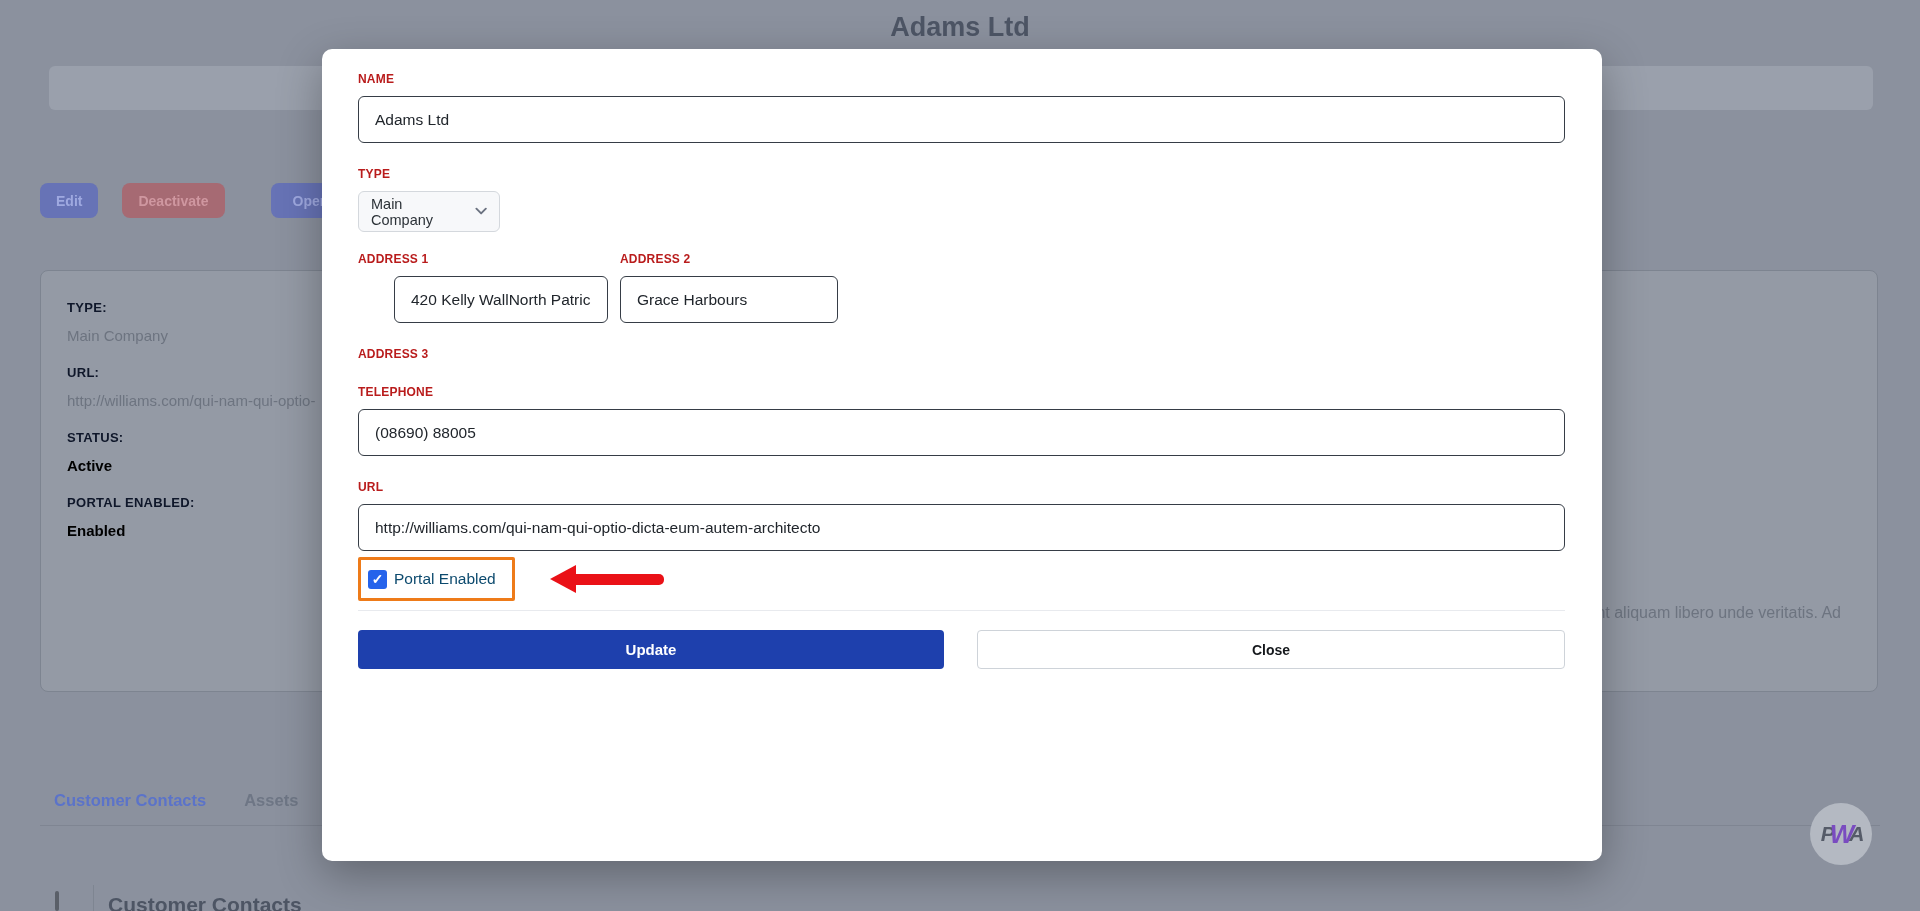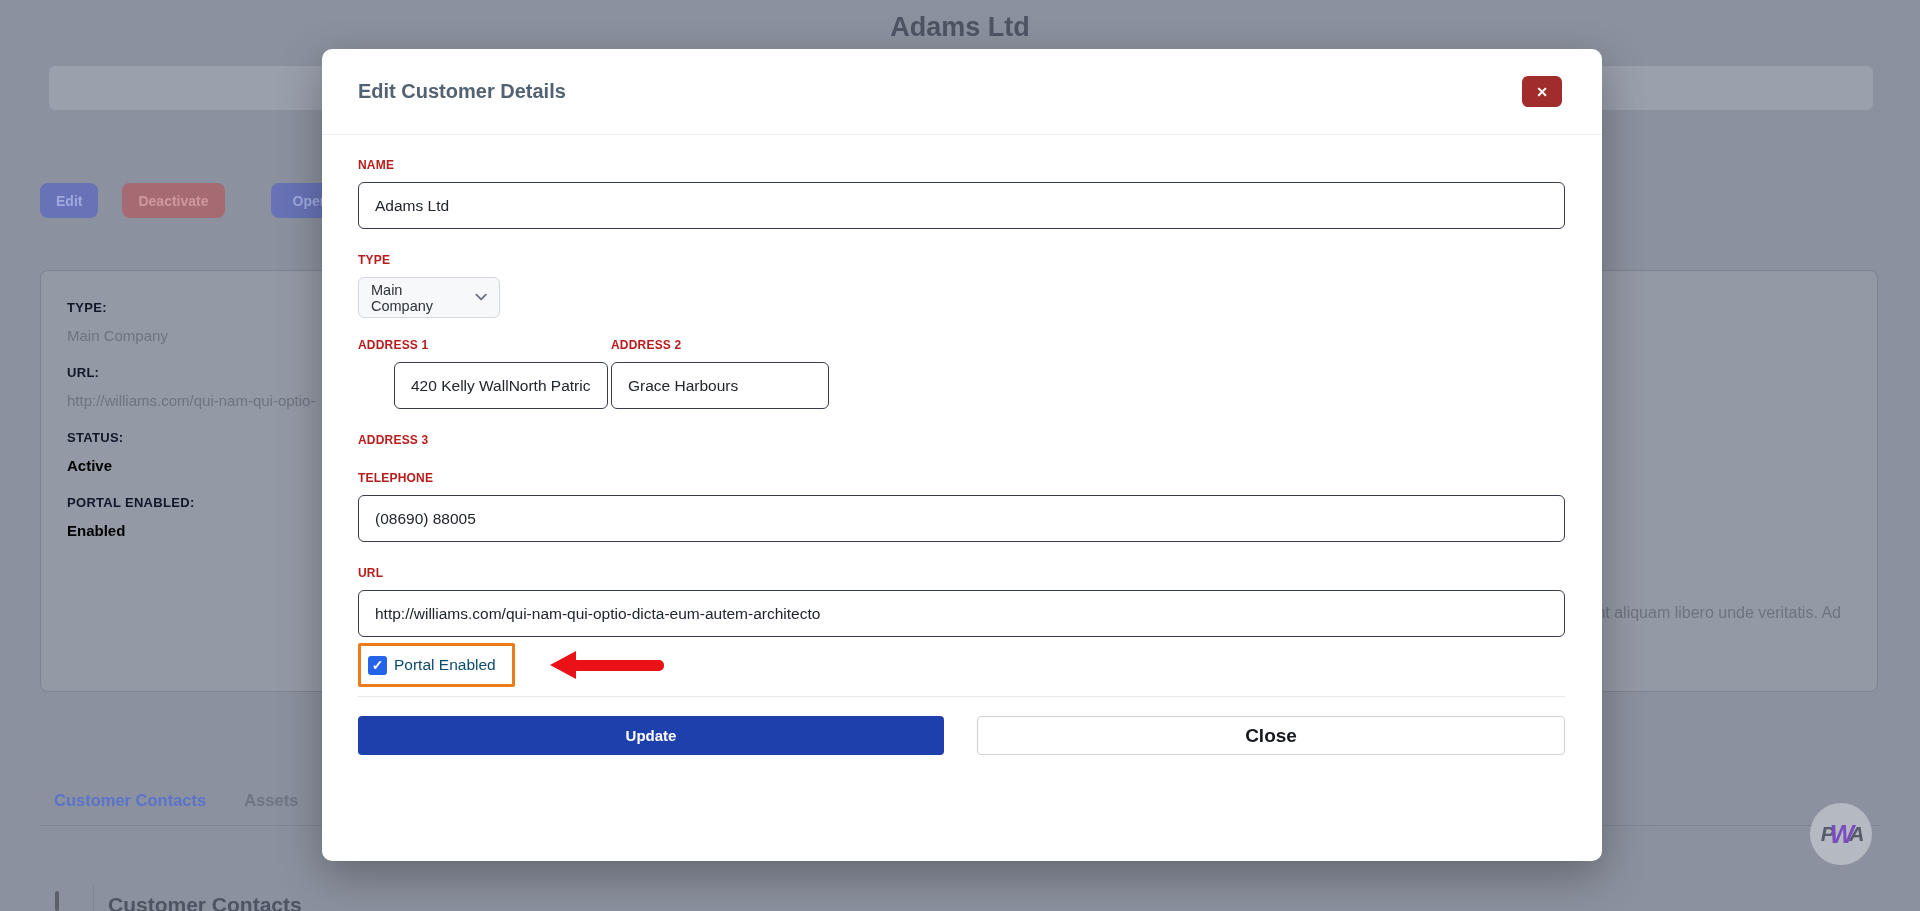--- a/index.html
+++ b/index.html
@@ -56,42 +56,42 @@
   .m-body { padding:23px 37px 0 36px; }
   .f-label { display:block; font-size:12px; font-weight:700; color:#b91c1c;
     margin-bottom:10px; letter-spacing:.2px; }
   .f-input { width:100%; height:47px; border:1px solid #363d46; border-radius:6px;
     padding:0 16px; font-size:15.5px; color:#21262c; font-family:inherit; background:#fff; }
   .g { margin-bottom:24px; }
   .g-type { margin-bottom:20px; }
   .sel { width:142px; height:41px; background:#f7f8fa; border:1px solid #d4d8dd;
     border-radius:6px; display:inline-flex; align-items:center; gap:12px;
     padding:0 12px; font-size:14.5px; color:#2c3238; cursor:pointer; }
-  .addr-row { display:flex; gap:3px; margin-bottom:24px; }
+  .addr-row { display:flex; gap:12px; margin-bottom:24px; }
   .addr-row .aw1 .f-input { width:214px;margin-left:36px; }
   .addr-row .aw2 .f-input { width:218px; }
   .g-url { margin-bottom:6px; }
 
   .portal-row { display:flex; align-items:center; margin-bottom:9px; }
   .portal-box { display:inline-flex; align-items:center; gap:7px; height:44px;
     border:3px solid #ee7b19; border-radius:2px; background:#fff; padding:0 16px 0 7px; }
   .checkbox { width:19px; height:19px; background:#2563eb; border-radius:3px; color:#fff;
     font-size:14px; font-weight:700; display:flex; align-items:center; justify-content:center; cursor:pointer; }
   .portal-label { font-size:15.5px; color:#0c4a6e; }
   .arrow { display:flex; align-items:center; margin-left:35px; }
   .arrow-head { width:0; height:0; border-top:14px solid transparent;
     border-bottom:14px solid transparent; border-right:26px solid #ea1117; }
   .arrow-tail { width:88px; height:11px; background:#ea1117; border-radius:0 5px 5px 0; }
 
   .m-div { border:none; border-top:1px solid #e8eaee; margin-bottom:19px; }
   .m-footer { display:flex; gap:33px; }
   .btn-update { flex:1; height:39px; background:#1e40ad; border:none; border-radius:4px;
     color:#ffffff; font-size:15px; font-weight:700; font-family:inherit; cursor:pointer; }
   .btn-close2 { flex:1; height:39px; background:#ffffff; border:1px solid #ced3d9; border-radius:4px;
-    color:#15181c; font-size:19px; font-weight:600; font-family:inherit; cursor:pointer; }
+    color:#15181c; font-size:14px; font-weight:600; font-family:inherit; cursor:pointer; }
 </style>
 </head>
 <body>
 
 <div id="screen">
 
   <div class="page-title">Adams Ltd</div>
   <div class="topbar"></div>
 
   <div class="btn-row">
@@ -125,26 +125,20 @@
   <div class="bottom-card-edge"></div>
   <div class="bottom-heading">Customer Contacts</div>
 
   <div class="pwa">
     <span>P</span>
     <span class="w">W</span>
     <span>A</span>
   </div>
 
   <div class="modal">
-    <div class="m-header">
-      <div class="m-title">Edit Customer Details</div>
-      <button class="m-close">
-          <span>✕</span>
-        </button>
-    </div>
 
     <div class="m-body">
 
       <div class="g">
         <label class="f-label">NAME</label>
         <input class="f-input" type="text" value="Adams Ltd" style="">
       </div>
 
       <div class="g g-type">
         <label class="f-label">TYPE</label>

